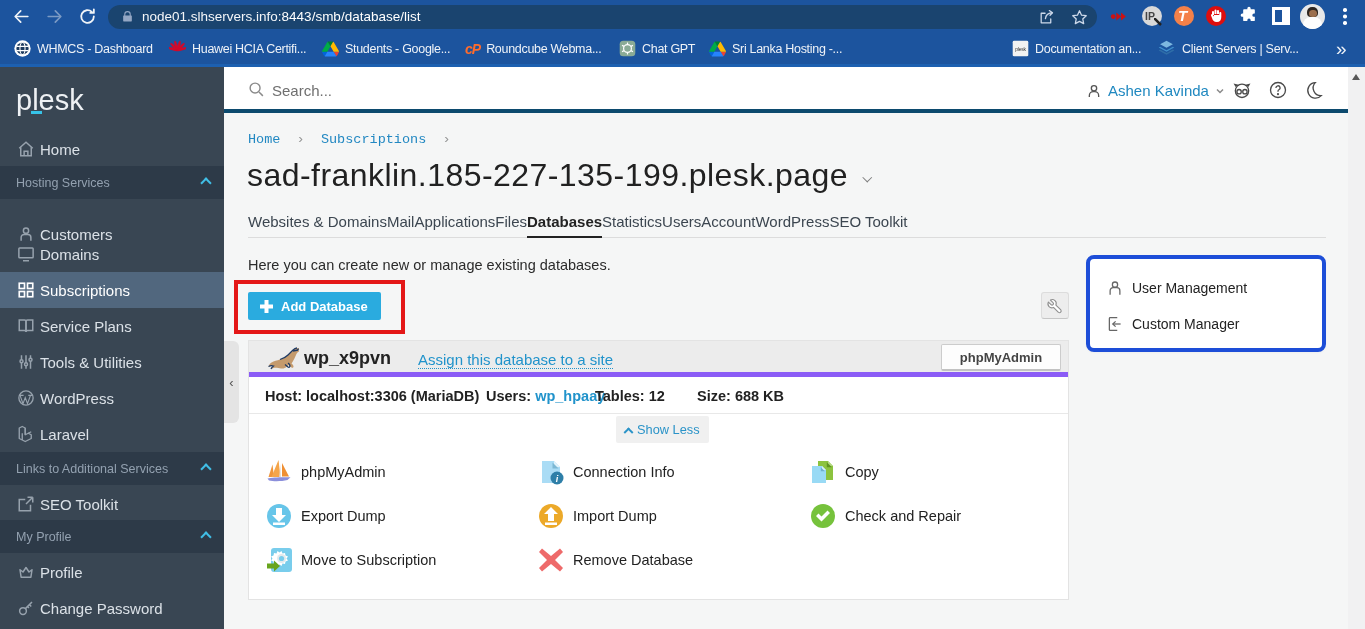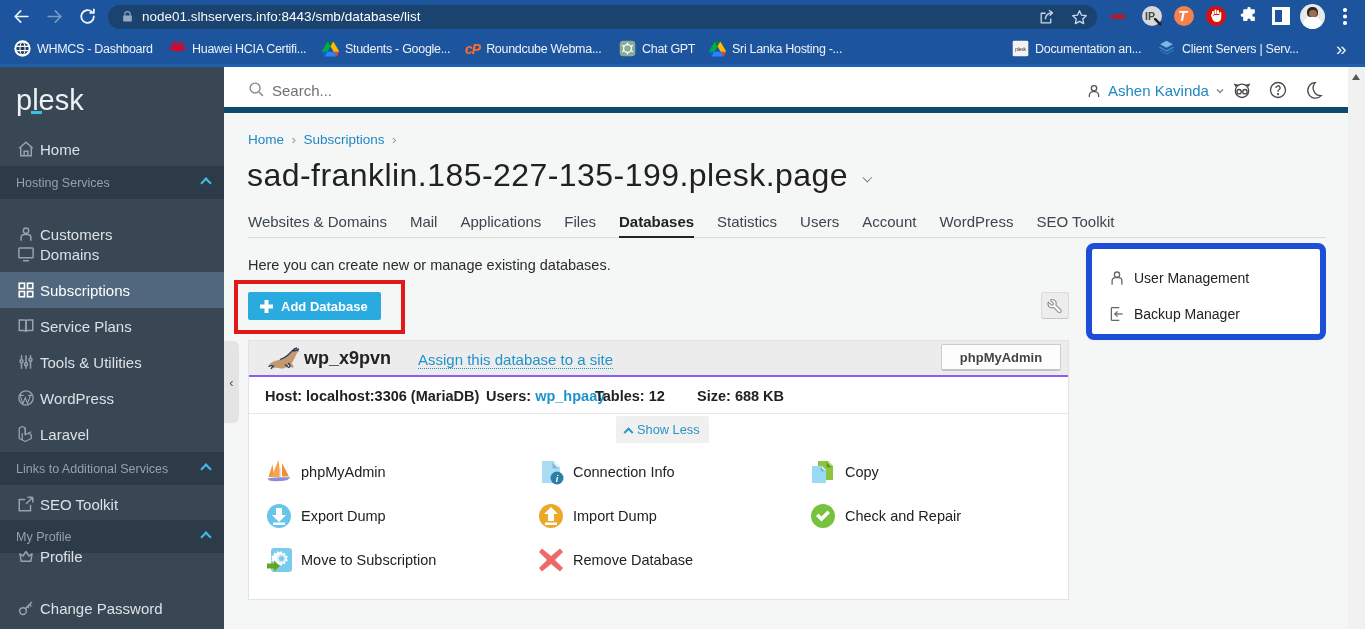--- a/index.html
+++ b/index.html
@@ -21,50 +21,50 @@
   #sidebar { position:absolute; left:0; top:67px; width:224px; height:562px; background:#394653; }
   .sect { position:absolute; left:0; width:224px; height:33px; background:#2d3a48; color:#93a1b0; font-size:12.5px; display:flex; align-items:center; padding-left:16px; }
   .sect .chev { position:absolute; right:14px; top:13px; width:8px; height:8px; border-left:2px solid #41bee6; border-top:2px solid #41bee6; transform:rotate(45deg); }
   .mi { position:absolute; left:0; width:224px; height:36px; display:flex; align-items:center; color:#dbe1e7; font-size:15px; }
   .mi svg { position:absolute; left:17px; }
   .mi span { position:absolute; left:40px; }
   .mi.active { background:#51677e; color:#fff; }
   #collapsetab { position:absolute; z-index:5; left:224px; top:341px; width:15px; height:82px; background:#e4e4e4; border-radius:0 6px 6px 0; color:#555; font-size:13px; display:flex; align-items:center; justify-content:center; }
 
   
-  #topbar { position:absolute; left:224px; top:67px; width:1124px; height:46px; background:#fff; border-bottom:6px solid #0c4a6e; }
+  #topbar { position:absolute; left:224px; top:67px; width:1124px; height:46px; background:#fff; border-bottom:4px solid #0c4a6e; }
 
   
   #content { position:absolute; left:224px; top:114px; width:1124px; height:515px; background:#f5f6f6; }
-  .crumb { position:absolute; left:24px; top:18px; font-size:13.5px; color:#979797; }
+  .crumb { position:absolute; left:24px; top:18px; font-size:13.5px; color:#979797;font-family:Liberation Mono, monospace; }
   .crumb a { color:#2288c2; text-decoration:none; }
   #title { position:absolute; left:23px; top:43px; font-size:32px; color:#212121; letter-spacing:0.45px; }
-  #tabs { position:absolute; left:24px; top:99px; width:1078px; border-bottom:1px solid #dcdcdc; display:flex; gap:23px; font-size:15px; color:#3c4650; }
+  #tabs { position:absolute; left:24px; top:99px; width:1078px; border-bottom:1px solid #dcdcdc; display:flex; font-size:15px; color:#3c4650; }
   #tabs .tab { padding-bottom:6px; }
   #tabs .tab.on { font-weight:bold; color:#222; border-bottom:2px solid #222; margin-bottom:-1px; }
   #desc { position:absolute; left:24px; top:143px; font-size:14.5px; color:#2b2b2b; }
   #redbox { position:absolute; left:10px; top:166px; width:171px; height:54px; border:4px solid #e41818; }
   #addbtn { position:absolute; left:24px; top:178px; width:133px; height:28px; background:#2aabdf; border-radius:2px; color:#fff; font-size:13px; font-weight:bold; display:flex; align-items:center; }
   #wrenchbtn { position:absolute; left:817px; top:178px; width:28px; height:27px; background:#ededed; border:1px solid #dcdcdc; border-bottom-color:#c6c6c6; border-radius:3px; display:flex; align-items:center; justify-content:center; }
 
   
   #card { position:absolute; left:24px; top:226px; width:821px; height:260px; background:#fff; border:1px solid #e3e3e3; }
-  #cardhead { position:absolute; left:0; top:0; width:819px; height:36px; background:#ececec; border-bottom:2px solid #8b5cf6; }
+  #cardhead { position:absolute; left:0; top:0; width:819px; height:36px; background:#ececec; border-bottom:5px solid #8b5cf6; }
   #dbname { position:absolute; left:55px; top:7px; font-size:18px; font-weight:bold; color:#222; }
   #assign { position:absolute; left:169px; top:10px; font-size:15px; color:#2193cb; border-bottom:1px dotted #2193cb; }
   #pmabtn { position:absolute; right:7px; top:3px; width:120px; height:27px; background:#fdfdfd; border:1px solid #ccc; border-bottom:2px solid #c2c2c2; border-radius:2px; font-size:13px; font-weight:bold; color:#444; display:flex; align-items:center; justify-content:center; }
   #inforow { position:absolute; left:0; top:37px; width:819px; height:36px; background:#fff; border-bottom:1px solid #e8e8e8; font-size:14.5px; color:#222; }
   #inforow b { font-weight:bold; }
   #inforow .lbl { font-weight:bold;text-align:center; }
   #showless { position:absolute; left:367px; top:75px; height:27px; padding:0 9px; background:#f0f0f0; border-radius:2px; color:#2a93c8; font-size:12.8px; display:flex; align-items:center; gap:5px; }
   .tool { position:absolute; display:flex; align-items:center; font-size:14.5px; color:#222; }
   .tool svg, .tool .ticon { margin-right:9px; }
 
   
-  #rightpanel { position:absolute; left:862px; top:129px; width:240px; height:97px; background:#fff; border:6px solid #1d4ed8; border-radius:8px; box-shadow:0 1px 2px rgba(0,0,0,0.03); }
+  #rightpanel { position:absolute; left:862px; top:141px; width:240px; height:97px; background:#fff; border:4px solid #1d4ed8; border-radius:8px; box-shadow:0 1px 2px rgba(0,0,0,0.03); }
   .rp { position:absolute; left:16px; display:flex; align-items:center; gap:8px; font-size:14px; color:#222; }
 
   
   #scrollbar { position:absolute; left:1348px; top:67px; width:17px; height:562px; background:#f1f1f2; }
   #scrollbar .arr { position:absolute; left:4px; top:7px; width:0; height:0; border-left:4.5px solid transparent; border-right:4.5px solid transparent; border-bottom:6px solid #575757; }
 </style>
 </head>
 <body>
 <div id="root">
 
@@ -276,21 +276,21 @@
       </div>
     <div class="sect" style="top:385px">Links to Additional Services<span class="chev"></span></div>
     <div class="mi" style="top:419px">
         <svg width="18" height="18" viewBox="0 0 24 24" fill="none" stroke="#97a2ad" stroke-width="2">
           <path d="M21 3h-7M21 3v7M21 3l-9 9"></path>
           <path d="M18 13v8H3V6h8"></path>
         </svg>
         <span>SEO Toolkit</span>
       </div>
     <div class="sect" style="top:453px">My Profile<span class="chev"></span></div>
-    <div class="mi" style="top:471px">
+    <div class="mi" style="top:487px">
         <svg width="18" height="18" viewBox="0 0 24 24" fill="none" stroke="#97a2ad" stroke-width="2" stroke-linejoin="round">
           <path d="M4 9l4 3 4-6 4 6 4-3-1.5 10h-13z"></path>
         </svg>
         <span>Profile</span>
       </div>
     <div class="mi" style="top:523px">
         <svg width="18" height="18" viewBox="0 0 24 24" fill="none" stroke="#97a2ad" stroke-width="2">
           <circle cx="8" cy="16" r="4.5"></circle>
           <path d="M11.5 12.5L20 4M16.5 7.5L19 10M14 10l2 2"></path>
         </svg>
@@ -463,21 +463,21 @@
             <path d="M5.5 21v-5.5a4 4 0 0 1 4-4h5a4 4 0 0 1 4 4V21"></path>
           </svg>
         <span>User Management</span>
       </div>
       <div class="rp" style="top:56px">
         <svg width="18" height="18" viewBox="0 0 24 24" fill="none" stroke="#666" stroke-width="1.7">
             <path d="M15 3.5H5.5a1 1 0 0 0-1 1v15a1 1 0 0 0 1 1H15"></path>
             <path d="M19.5 12H9.5"></path>
             <path d="M12.8 8.5L9 12l3.8 3.5"></path>
           </svg>
-        <span>Backup Manager</span>
+        <span>Custom Manager</span>
       </div>
     </div>
   </div>
 
   <div id="scrollbar">
       <div class="arr"></div>
     </div>
 </div>
 
 </body></html>

